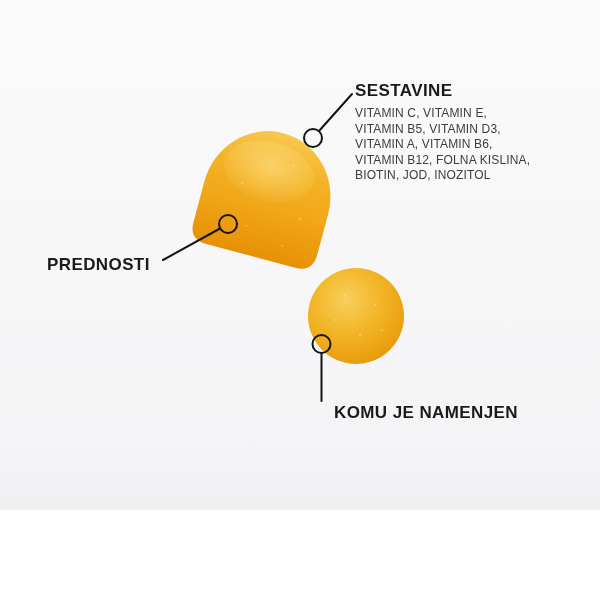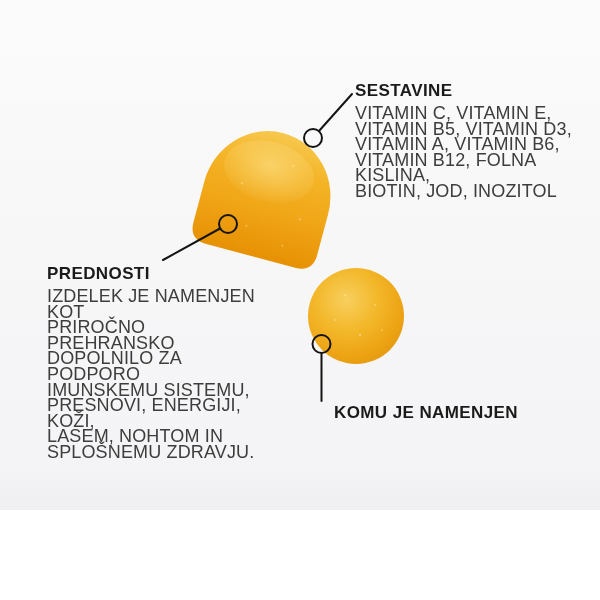--- a/index.html
+++ b/index.html
@@ -23,30 +23,30 @@
   .section h2 {
     margin: 0;
     font-size: 17px;
     line-height: 20px;
     font-weight: 700;
     letter-spacing: 0.4px;
     color: var(--heading, #1a1a1a);
   }
   .section p {
     margin: 5px 0 0 0;
-    font-size: 18px;
+    font-size: 12px;
     line-height: 15.6px;
     font-weight: 400;
     letter-spacing: 0.15px;
     color: var(--body, #3d3d3d);
     white-space: pre-line;
   }
 
   #sec-sestavine { left: 355px; top: 81px;  width: 220px; }
-  #sec-prednosti { left: 47px;  top: 255px; width: 220px; margin-top: 9px; }
+  #sec-prednosti { left: 47px;  top: 255px; width: 220px; }
   #sec-komu      { left: 316px; top: 403px; width: 220px; text-align: center; }
 
   .callout { stroke: var(--line, #141414); stroke-width: 2; fill: none; stroke-linecap: round; }
 
   .stop-cap-a { stop-color: var(--gummy-highlight, #F7C84E); }
   .stop-cap-b { stop-color: var(--gummy-main, #F4B326); }
   .stop-cap-c { stop-color: var(--gummy-deep, #F0A617); }
   .stop-cap-d { stop-color: var(--gummy-shadow, #E79104); }
   .stop-ball-a { stop-color: var(--gummy-ball-light, #F8CF5E); }
   .stop-ball-b { stop-color: var(--gummy-ball-main, #F3B82B); }
@@ -115,26 +115,19 @@
     <h2>SESTAVINE</h2>
     <p>VITAMIN C, VITAMIN E,
 VITAMIN B5, VITAMIN D3,
 VITAMIN A, VITAMIN B6,
 VITAMIN B12, FOLNA KISLINA,
 BIOTIN, JOD, INOZITOL</p>
   </div>
 
   <div class="section" id="sec-prednosti">
     <h2>PREDNOSTI</h2>
-    <p>IZDELEK JE NAMENJEN KOT
-PRIROČNO PREHRANSKO
-DOPOLNILO ZA PODPORO
-IMUNSKEMU SISTEMU,
-PRESNOVI, ENERGIJI, KOŽI,
-LASEM, NOHTOM IN
-SPLOŠNEMU ZDRAVJU.</p>
   </div>
 
   <div class="section" id="sec-komu">
     <h2>KOMU JE NAMENJEN</h2>
   </div>
 
 </div>
 
 </body></html>

